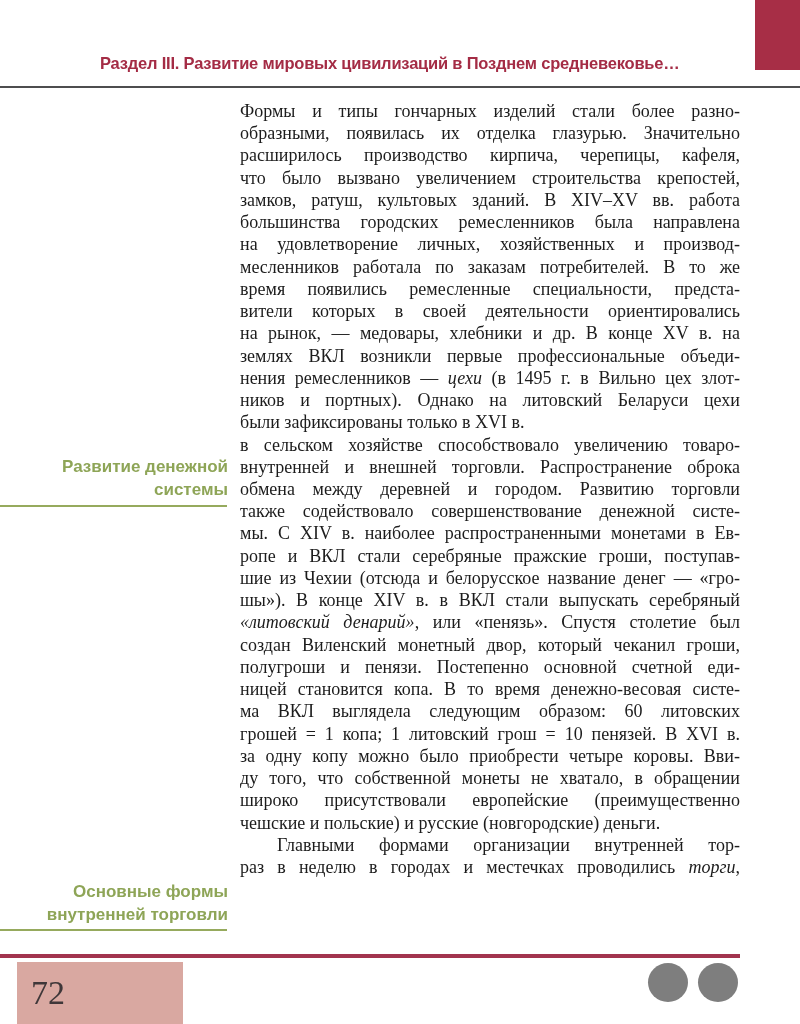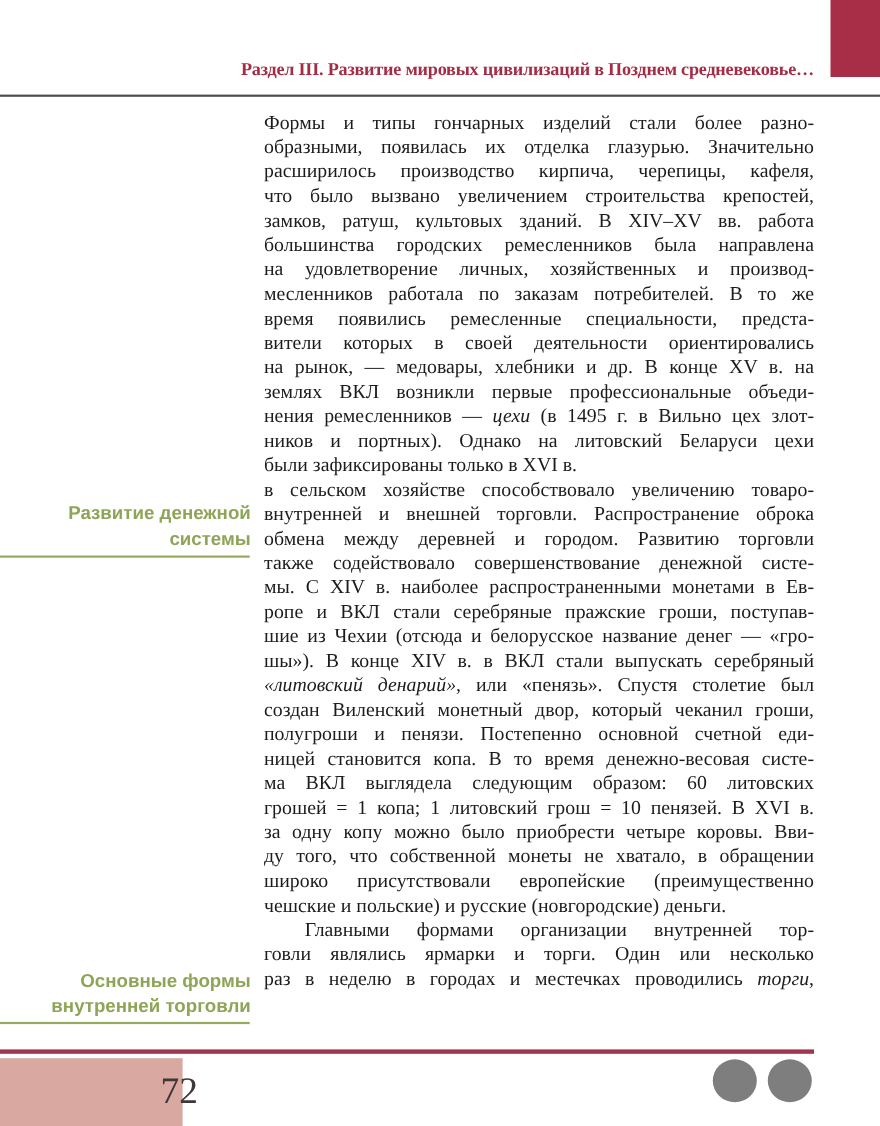--- a/index.html
+++ b/index.html
@@ -3,23 +3,23 @@
 <meta charset="utf-8">
 <style>
   html,body{margin:0;padding:0;background:#fff;}
   .page{
     position:relative;width:800px;height:1024px;background:#ffffff;
     overflow:hidden;font-family:"Liberation Serif",serif;
   }
   
   .header-title{
     position:absolute;top:53px;right:60px;width:640px;
-    font-family:Liberation Serif, serif;
+    font-family:Liberation Sans, sans-serif;
     font-weight:bold;font-size:16.5px;line-height:20px;
-    color:var(--crimson-text,#a42c45);text-align:right;letter-spacing:-0.2px;
+    color:var(--crimson-text,#a42c45);letter-spacing:-0.2px;
   }
   .ribbon{
     position:absolute;left:755px;top:0;width:45px;height:70px;
     background:var(--crimson,#a72e46);
   }
   .header-rule{
     position:absolute;left:0;top:86px;width:800px;height:2px;background:#4d4d4f;
   }
   
   .body{
@@ -47,23 +47,23 @@
     background:var(--green-rule,#96aa5d);
   }
   .rule1{top:505px;}
   .rule2{top:929px;}
   
   .footer-rule{
     position:absolute;left:0;top:954px;width:740px;height:4px;
     background:var(--crimson-rule,#a2344e);
   }
   .pagenum-box{
-    position:absolute;left:0;top:962px;width:166px;height:62px;
+    position:absolute;left:17px;top:962px;width:166px;height:62px;
     background:var(--pink,#d9a8a1);
-    display:flex;align-items:center;justify-content:flex-end;
+    display:flex;align-items:center;justify-content:flex-start;
   }
   .pagenum-box span{
     font-family:"Liberation Serif",serif;font-size:34px;color:#3f3739;
     transform:translateX(14px);
   }
   .dot{
     position:absolute;top:963px;width:40px;height:39px;border-radius:50%;
     background:var(--dot,#7e7e7e);
   }
   .dot1{left:648px;}
@@ -115,21 +115,20 @@
       <div class="line"><span>создан Виленский монетный двор, который чеканил гроши,</span></div>
       <div class="line"><span>полугроши и пенязи. Постепенно основной счетной еди-</span></div>
       <div class="line"><span>ницей становится копа. В то время денежно-весовая систе-</span></div>
       <div class="line"><span>ма ВКЛ выглядела следующим образом: 60 литовских</span></div>
       <div class="line"><span>грошей = 1 копа; 1 литовский грош = 10 пенязей. В XVI в.</span></div>
       <div class="line"><span>за одну копу можно было приобрести четыре коровы. Вви-</span></div>
       <div class="line"><span>ду того, что собственной монеты не хватало, в обращении</span></div>
       <div class="line"><span>широко присутствовали европейские (преимущественно</span></div>
       <div class="line endline"><span>чешские и польские) и русские (новгородские) деньги.</span></div>
       <div class="line indent"><span>Главными формами организации внутренней тор-</span></div>
-      <div class="line"><span>говли являлись ярмарки и торги. Один или несколько</span></div>
       <div class="line"><span>раз в неделю в городах и местечках проводились </span><i>торги</i><span>,</span></div>
     </div>
 
   <div class="footer-rule"></div>
 
   <div class="pagenum-box">
     <span>72</span>
   </div>
 
   <div class="dot dot1"></div>

